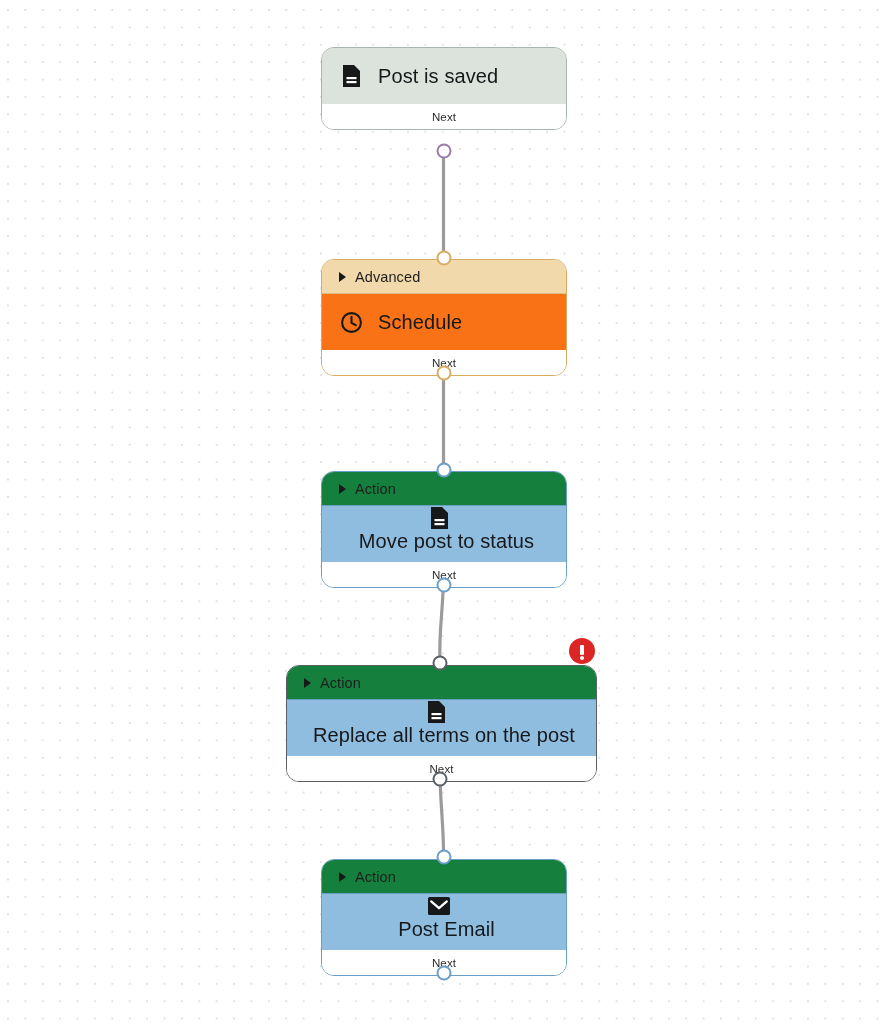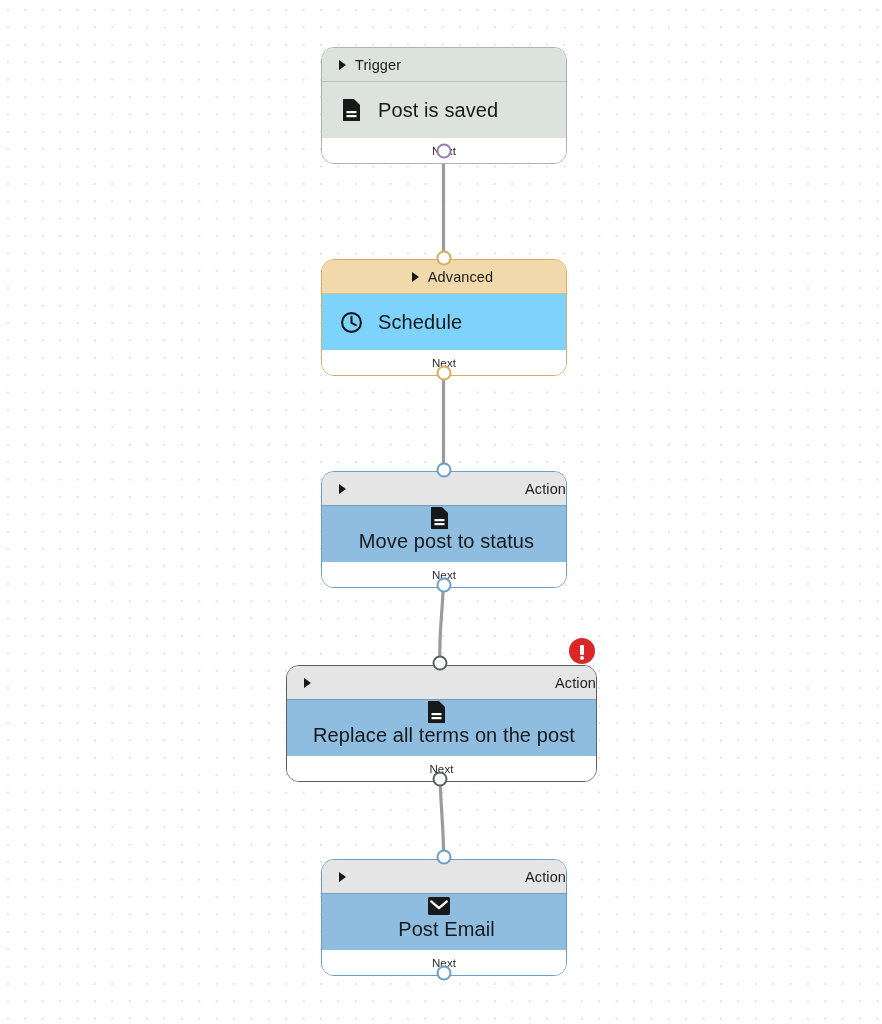--- a/index.html
+++ b/index.html
@@ -45,40 +45,40 @@
   .node-head {
     display: flex;
     align-items: center;
     height: 33px;
     padding: 0 0 0 17px;
     font-size: 14.5px;
     color: #1d1d1f;
     letter-spacing: .1px;
   }
   .trigger  .node-head { background: #dbe3dc; border-bottom: 1px solid #b9c4bb; }
-  .advanced .node-head { background: #f2d9ab; border-bottom: 1px solid #dcbd85; justify-content: center; }
-  .action   .node-head { background: #e5e5e5; border-bottom: 1px solid #6c9ec4; justify-content: space-between; }
+  .advanced .node-head { background: #f2d9ab; border-bottom: 1px solid #dcbd85; }
+  .action   .node-head { background: #15803d; border-bottom: 1px solid #6c9ec4; }
 
   .caret {
     width: 0; height: 0;
     border-left: 7.5px solid #17181a;
     border-top: 5px solid transparent;
     border-bottom: 5px solid transparent;
     margin-right: 9px;
     flex: 0 0 auto;
   }
 
   .node-body {
     display: flex;
     align-items: center;
     height: 56px;
     padding: 0 12px 0 17px;
   }
   .trigger  .node-body { background: #dbe3dc; }
-  .advanced .node-body { background: #7dd3fc; }
+  .advanced .node-body { background: #f97316; }
   .action   .node-body { background: #8fbde0; flex-direction: column; }
 
   .node-icon {
     flex: 0 0 auto;
     width: 24px;
     height: 24px;
     margin-right: 15px;
     display: flex;
     align-items: center;
     justify-content: center;
@@ -152,24 +152,20 @@
 <div id="canvas">
 
   <svg id="edges" viewBox="0 0 882 1024" width="882" height="1024">
     <path d="M 443.5 151 L 443.5 258" stroke="#9b9b9b" stroke-width="3.2" fill="none" stroke-linecap="round"></path>
     <path d="M 443.5 364 C 443.5 402, 443.5 432, 443.5 469" stroke="#9b9b9b" stroke-width="3.2" fill="none" stroke-linecap="round"></path>
     <path d="M 443.5 576 C 443.5 607, 438.5 632, 440 663" stroke="#9b9b9b" stroke-width="3.2" fill="none" stroke-linecap="round"></path>
     <path d="M 440 771 C 440 803, 444 828, 443.5 857" stroke="#9b9b9b" stroke-width="3.2" fill="none" stroke-linecap="round"></path>
   </svg>
 
   <div class="node trigger" style="left:321px; top:47px; width:246px;">
-    <div class="node-head">
-      <span class="caret"></span>
-      <span>Trigger</span>
-    </div>
     <div class="node-body">
       <span class="node-icon">
         <svg width="21" height="24" viewBox="0 0 21 24">
           <path d="M2 1 h11 l6 6 v16 H2 Z" fill="#17181a"></path>
           <rect x="5.5" y="13" width="10" height="2.2" fill="#ffffff"></rect>
           <rect x="5.5" y="17" width="10" height="2.2" fill="#ffffff"></rect>
         </svg>
       </span>
       <span class="node-title">Post is saved</span>
     </div>

